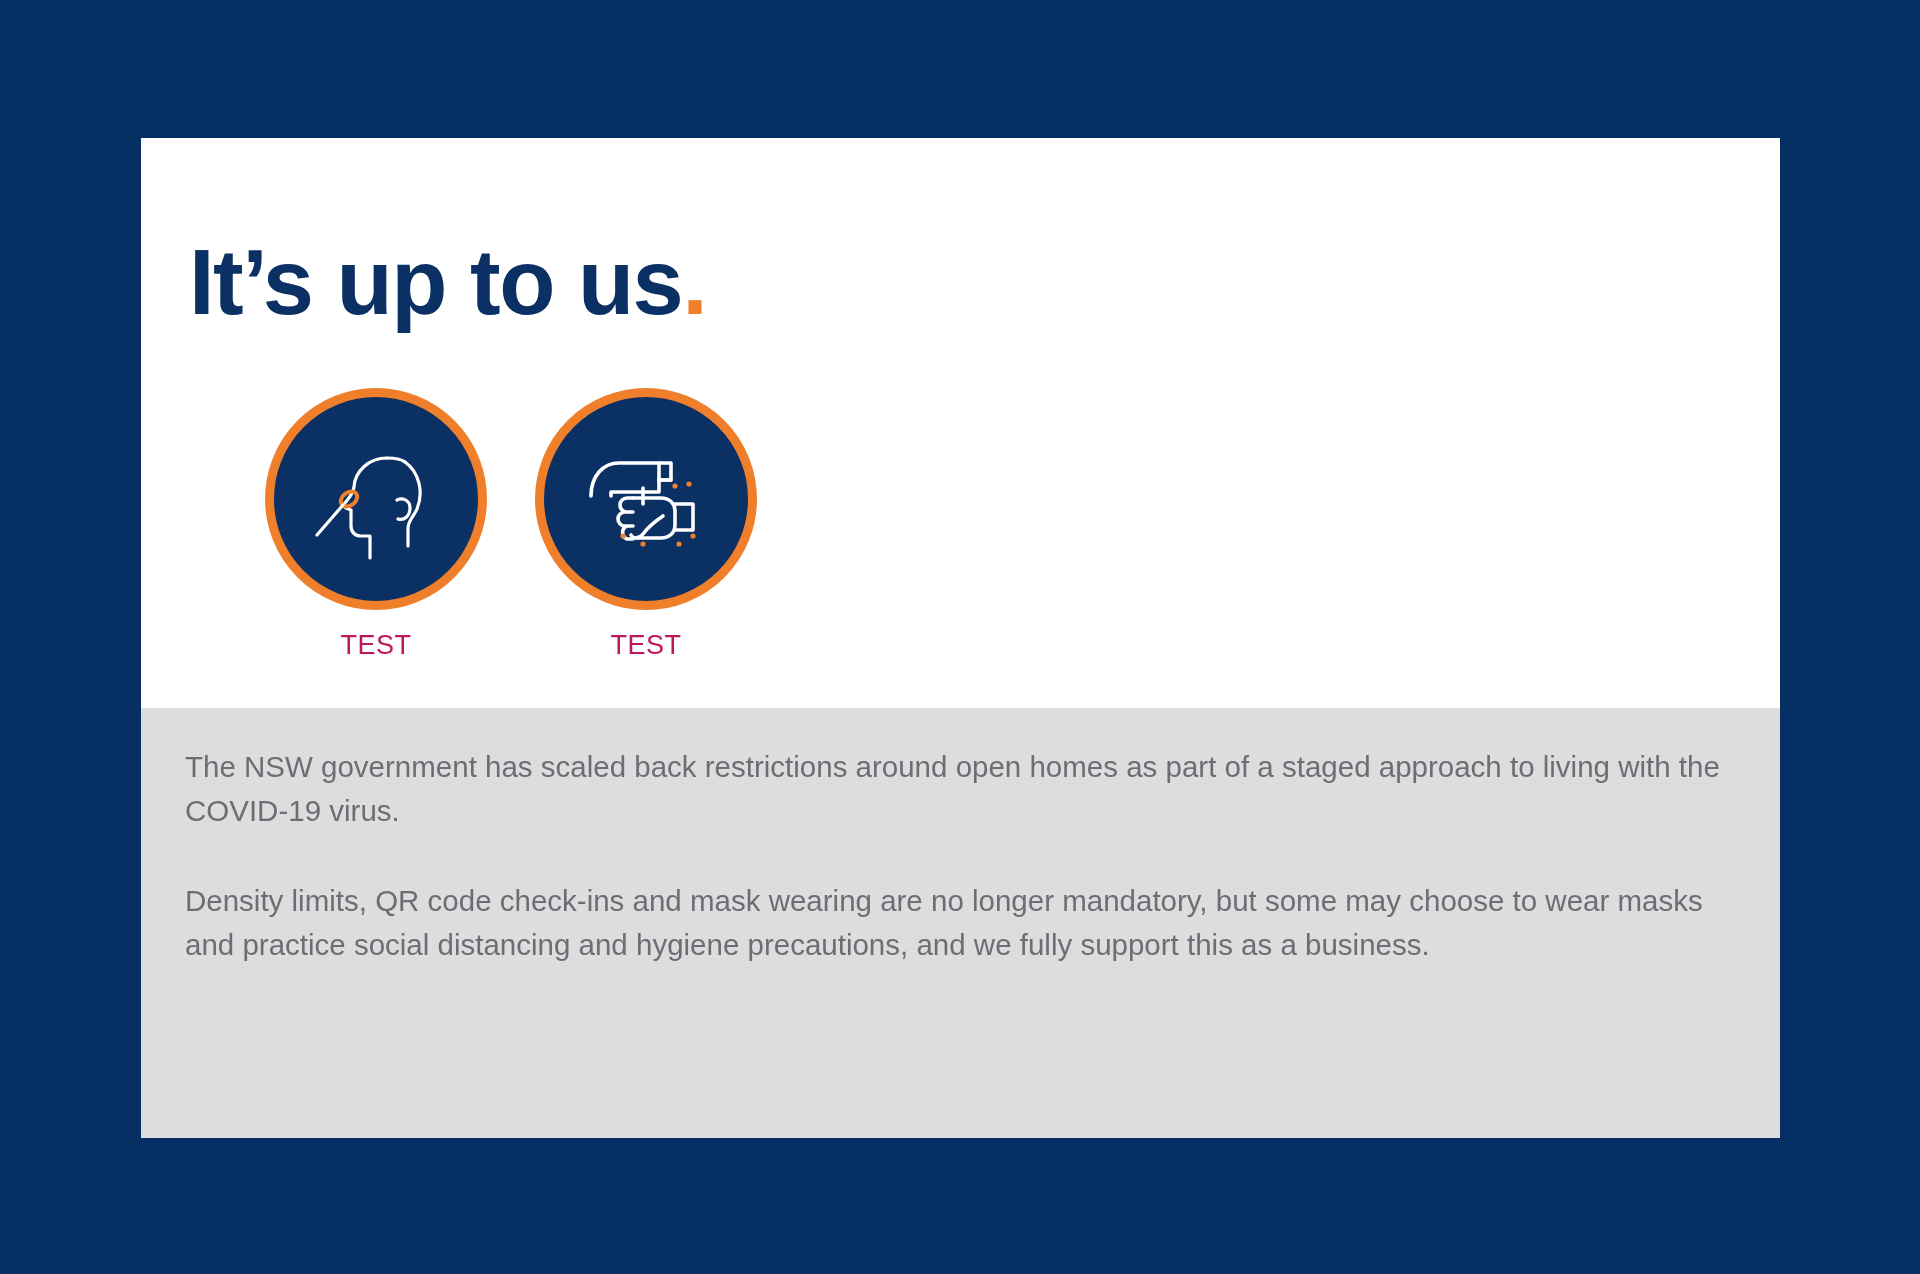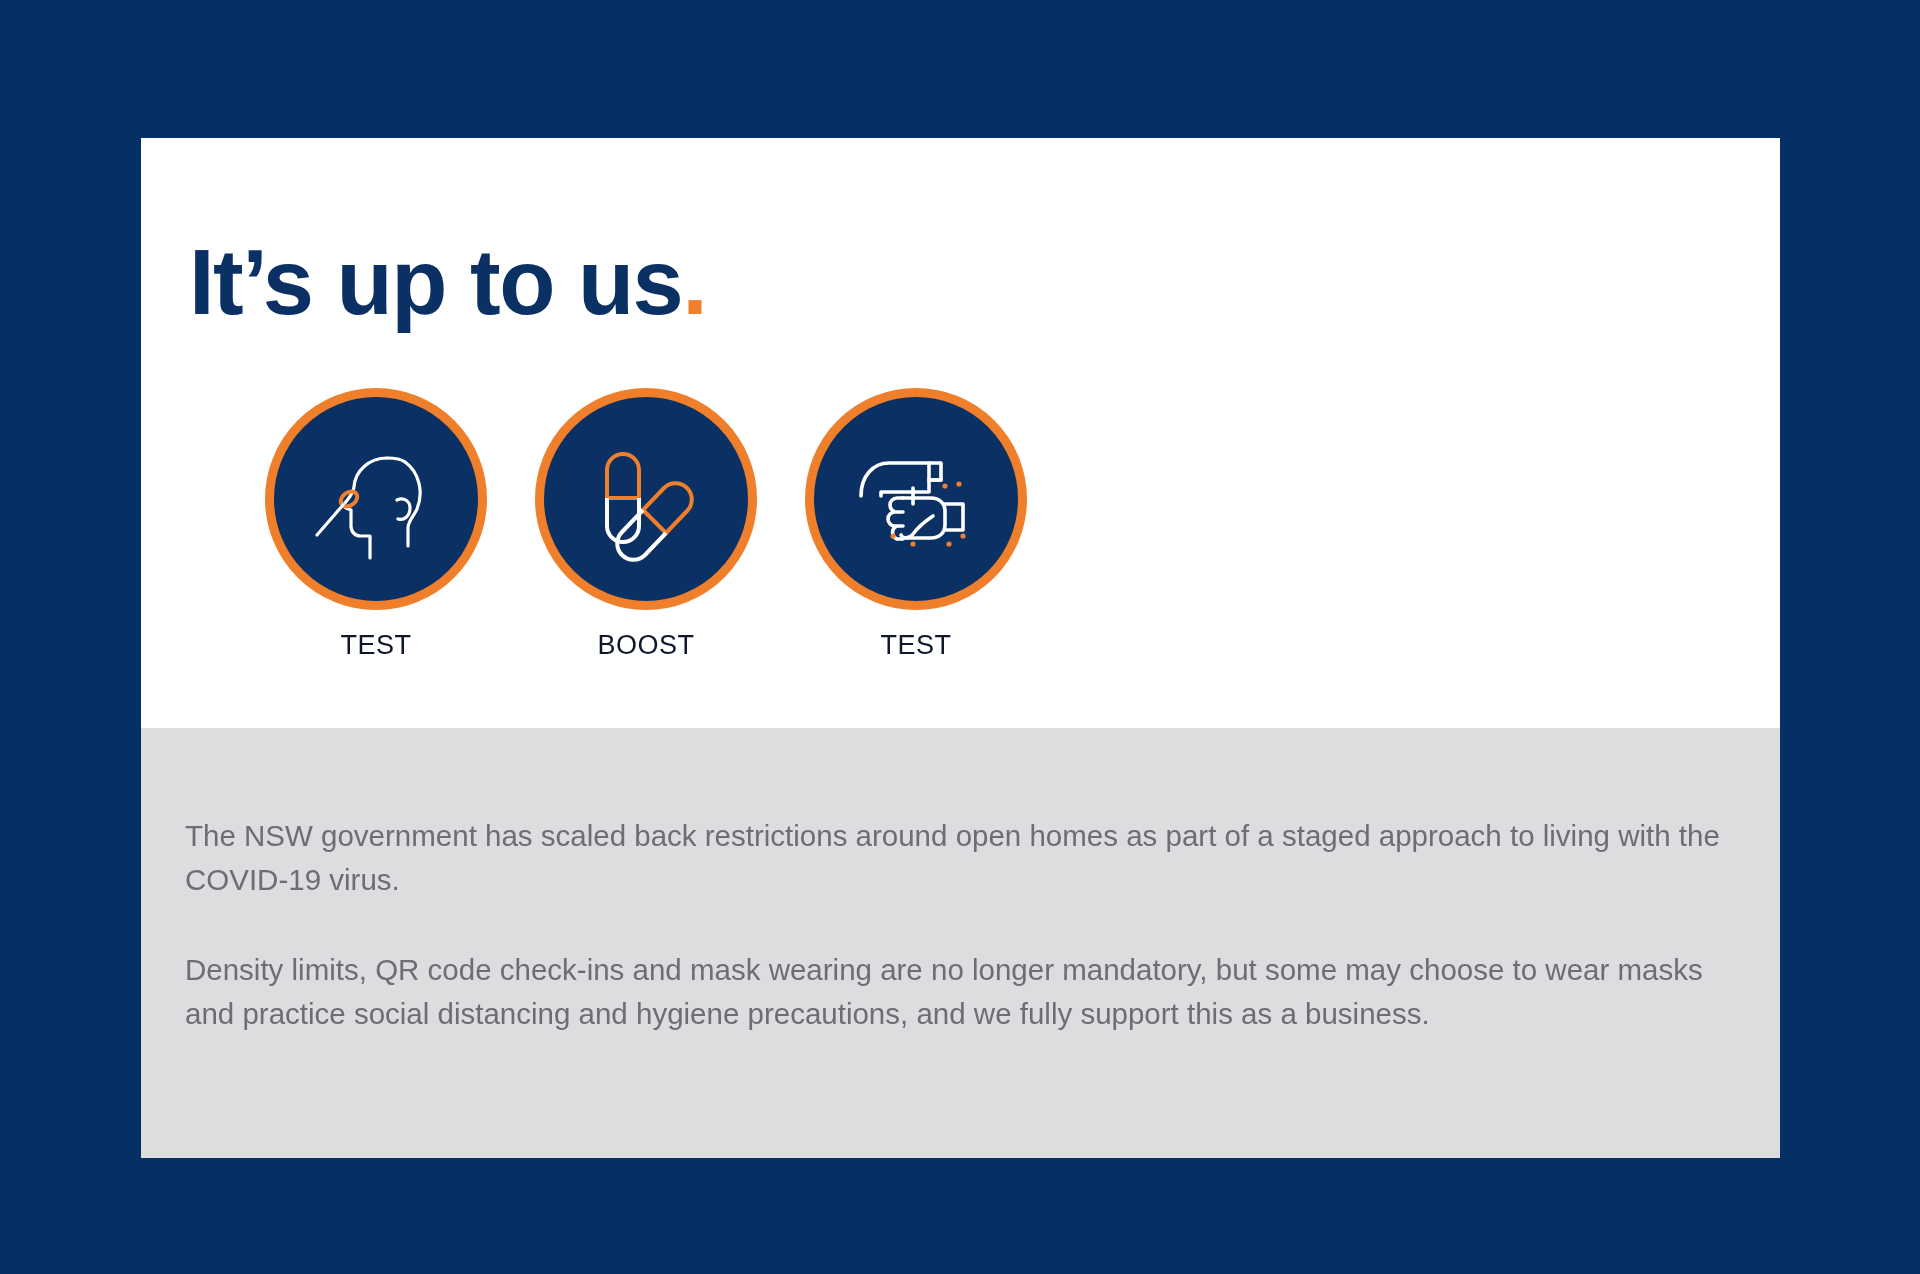--- a/index.html
+++ b/index.html
@@ -68,35 +68,34 @@
     background: #0b3064;
     border: 9px solid #ef7f2b;
     display: flex;
     align-items: center;
     justify-content: center;
   }
   .circle svg { display: block; }
   .icon-label {
     margin-top: 20px;
     font-size: 27px;
-    color: #0f172a;
+    color: #be185d;
     letter-spacing: 0.5px;
     white-space: nowrap;
     text-align: center;
   }
 
   .grey-panel {
     position: absolute;
     left: 0;
     top: 570px;
     width: 1639px;
     height: 430px;
     background: #dcdddf;
-    padding: 86px 44px 0 44px;
-    margin-top: 20px;
+    padding: 37px 44px 0 44px;
   }
   .para {
     font-size: 29.5px;
     line-height: 1.48;
     color: #6d6e71;
     max-width: 1560px;
   }
   .para + .para { margin-top: 47px; }
 </style>
 </head>
@@ -119,31 +118,20 @@
               <path d="M86 34c-18 0-32 13-33 29-1 7-6 12-9 16-2 2-1 4 1 5l5 2v16c0 6 4 10 10 10h9v22M104 38c14 10 19 30 12 47-3 7-9 12-9 19v18" stroke="#ffffff" stroke-width="3.2" stroke-linecap="round" stroke-linejoin="round"></path>
               <path d="M86 34c9 0 14 1 18 4" stroke="#ffffff" stroke-width="3.2" stroke-linecap="round"></path>
               <path d="M96 76c7-3 13 1 13 8 0 8-6 13-12 11" stroke="#ffffff" stroke-width="3.2" stroke-linecap="round" stroke-linejoin="round"></path>
               <ellipse cx="48" cy="75" rx="9" ry="6.5" transform="rotate(-37 48 75)" stroke="#ef7f2b" stroke-width="4"></ellipse>
               <path d="M42 81 L16 111" stroke="#ffffff" stroke-width="3.2" stroke-linecap="round"></path>
             </svg>
           </div>
           <div class="icon-label">TEST</div>
         </div>
 
-        <div class="icon-item">
-          <div class="circle">
-            <svg width="150" height="150" viewBox="0 0 150 150" fill="none">
-              <path d="M36 46a16 16 0 0 1 32 0v28H36z" stroke="#ef7f2b" stroke-width="4" stroke-linejoin="round"></path>
-              <path d="M36 74v28a16 16 0 0 0 32 0V74" stroke="#ffffff" stroke-width="4" stroke-linejoin="round"></path>
-              <path d="M72 86 L93 64a16 16 0 0 1 23 23L95 109z" stroke="#ef7f2b" stroke-width="4" stroke-linejoin="round"></path>
-              <path d="M95 109 L74 131a16 16 0 0 1-23-23l21-22" stroke="#ffffff" stroke-width="4" stroke-linejoin="round"></path>
-            </svg>
-          </div>
-          <div class="icon-label">BOOST</div>
-        </div>
 
 
 
         <div class="icon-item">
           <div class="circle">
             <svg width="150" height="150" viewBox="0 0 150 150" fill="none">
               <g stroke="#ffffff" stroke-width="3.6" stroke-linecap="round" stroke-linejoin="round">
                 <path d="M20 72c0-20 12-33 28-33h52v17H88v12H40v4"></path>
                 <path d="M88 39v17"></path>
                 <path d="M88 56h12"></path>

